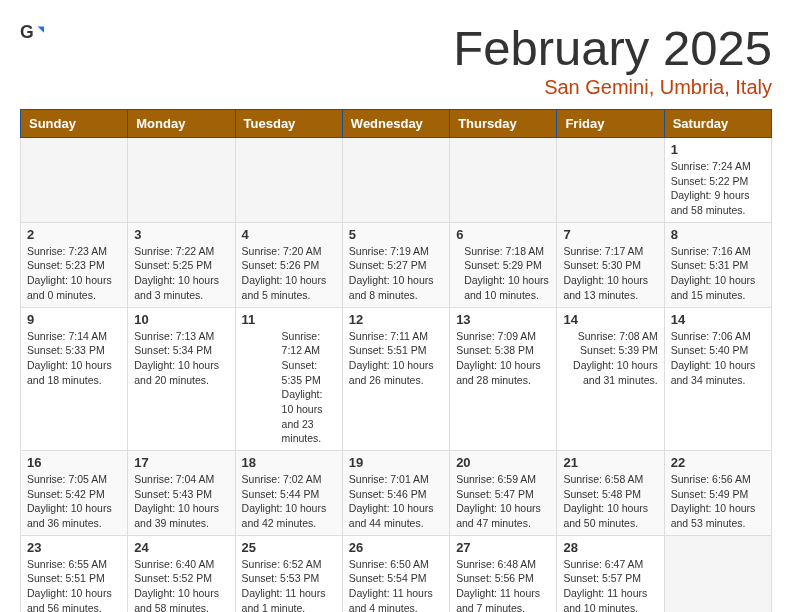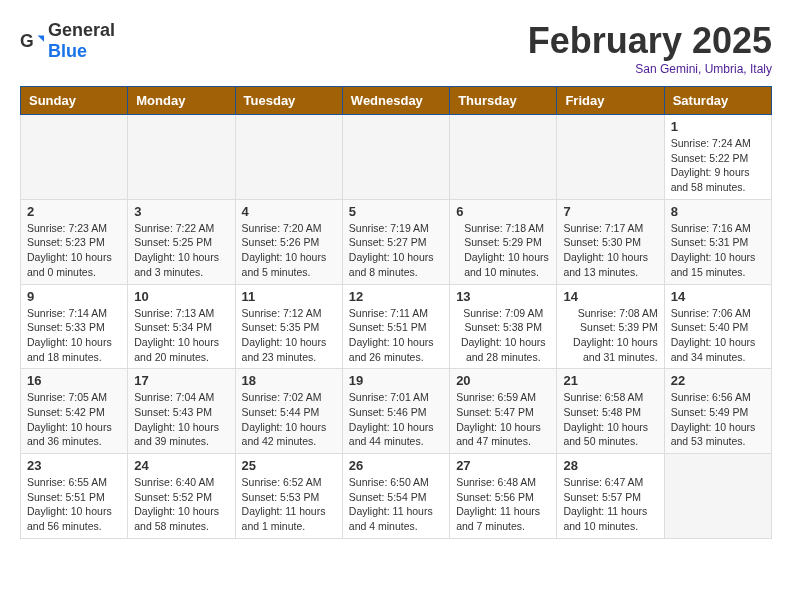--- a/index.html
+++ b/index.html
@@ -32,27 +32,27 @@
       color: #1a73e8;
     }
     .logo-icon {
       width: 24px;
       height: 24px;
     }
     .title-area {
       text-align: right;
     }
     .calendar-title {
-      font-size: 36px;
-      font-weight: bold;
+      font-size: 49px;
+      font-weight: normal;
       color: #333;
     }
     .calendar-subtitle {
-      font-size: 12px;
-      color: #4c1d95;
+      font-size: 20px;
+      color: #c2410c;
     }
     .calendar-table {
       width: 100%;
       border-collapse: collapse;
       border: 1px solid #ccc;
     }
     .calendar-table th {
       background-color: #a16207;
       color: #fff;
       text-align: left;
@@ -91,24 +91,20 @@
   </style>
 </head>
 <body>
 
 <div class="header-area">
   <div class="logo">
     <svg class="logo-icon" viewBox="0 0 30 30" xmlns="http://www.w3.org/2000/svg">
       <text x="0" y="22" font-size="22" font-weight="bold" fill="#333">G</text>
       <polygon points="22,8 30,8 30,16" fill="#1a73e8"></polygon>
     </svg>
-    <div>
-      <span class="logo-text-general">General</span><br>
-      <span class="logo-text-blue">Blue</span>
-    </div>
   </div>
   <div class="title-area">
     <div class="calendar-title">February 2025</div>
     <div class="calendar-subtitle">San Gemini, Umbria, Italy</div>
   </div>
 </div>
 
 <table class="calendar-table">
   <thead>
     <tr>
@@ -188,33 +184,33 @@
 Daylight: 10 hours and 18 minutes.</div>
         </td>
         <td>
           <span class="day-number">10</span>
           <div class="day-info" style="white-space: pre-line;">Sunrise: 7:13 AM
 Sunset: 5:34 PM
 Daylight: 10 hours and 20 minutes.</div>
         </td>
         <td>
           <span class="day-number">11</span>
-          <div class="day-info" style="white-space: pre-line;">Sunrise: 7:12 AM
+          <div class="day-info" style="white-space: pre-line; margin-left: 40px;">Sunrise: 7:12 AM
 Sunset: 5:35 PM
 Daylight: 10 hours and 23 minutes.</div>
         </td>
         <td>
           <span class="day-number">12</span>
           <div class="day-info" style="white-space: pre-line;">Sunrise: 7:11 AM
 Sunset: 5:51 PM
 Daylight: 10 hours and 26 minutes.</div>
         </td>
         <td>
           <span class="day-number">13</span>
-          <div class="day-info" style="white-space: pre-line; text-align: center;">Sunrise: 7:09 AM
+          <div class="day-info" style="white-space: pre-line;">Sunrise: 7:09 AM
 Sunset: 5:38 PM
 Daylight: 10 hours and 28 minutes.</div>
         </td>
         <td>
           <span class="day-number">14</span>
           <div class="day-info" style="white-space: pre-line; text-align: right;">Sunrise: 7:08 AM
 Sunset: 5:39 PM
 Daylight: 10 hours and 31 minutes.</div>
         </td>
         <td>

